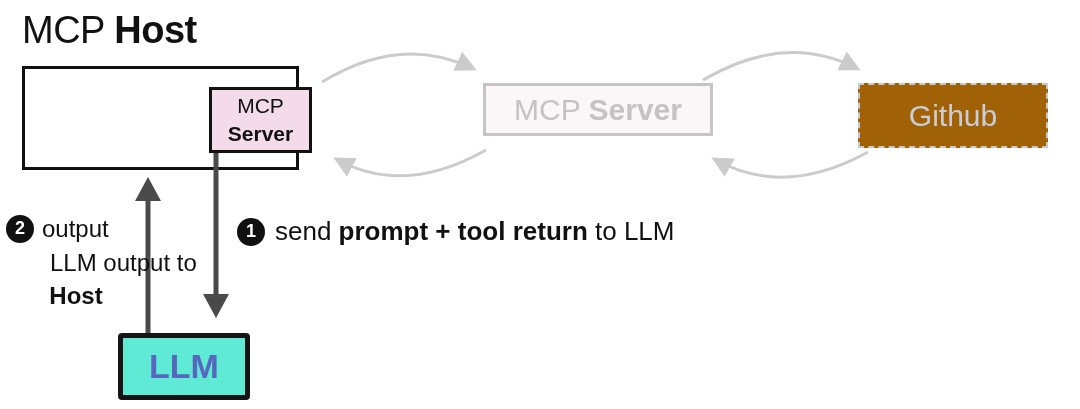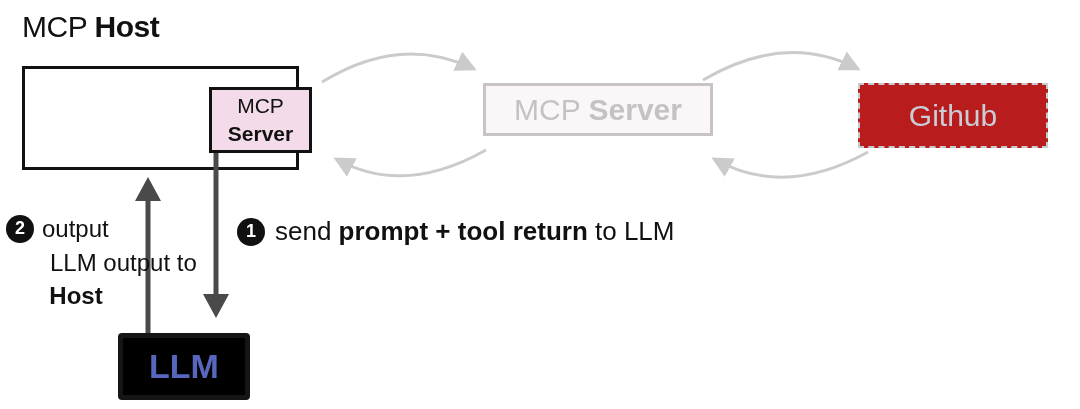--- a/index.html
+++ b/index.html
@@ -11,21 +11,21 @@
     overflow: hidden;
     font-family: "Liberation Sans", sans-serif;
     color: #111111;
   }
 
   
   .diagram-title {
     position: absolute;
     left: 22px;
     top: 10px;
-    font-size: 30px;
+    font-size: 38px;
     line-height: 1.1;
     letter-spacing: -0.5px;
     color: #111111;
     white-space: nowrap;
   }
   .diagram-title .em { font-weight: 700; }
 
   
   .box { position: absolute; box-sizing: border-box; display: flex; align-items: center; justify-content: center; text-align: center; }
 
@@ -50,29 +50,29 @@
     background: #fbf6f7;
     border: 3px solid #c8c4c6;
     font-size: 30px;
     color: #c6c2c4;
     white-space: nowrap;
   }
   .server-box .em { font-weight: 700; }
 
   .github-box {
     left: 858px; top: 83px; width: 190px; height: 65px;
-    background: #b91c1c;
+    background: #a16207;
     border: 2px dashed #c5cad1;
     font-size: 30px;
     color: #c9ced6;
   }
 
   .llm-box {
     left: 118px; top: 333px; width: 132px; height: 67px;
-    background: #000000;
+    background: #5eead4;
     border: 5px solid #151515;
     border-radius: 4px;
     font-size: 34px;
     font-weight: 700;
     color: #5767be;
     z-index: 5;
   }
 
   
   .arrow-layer {

